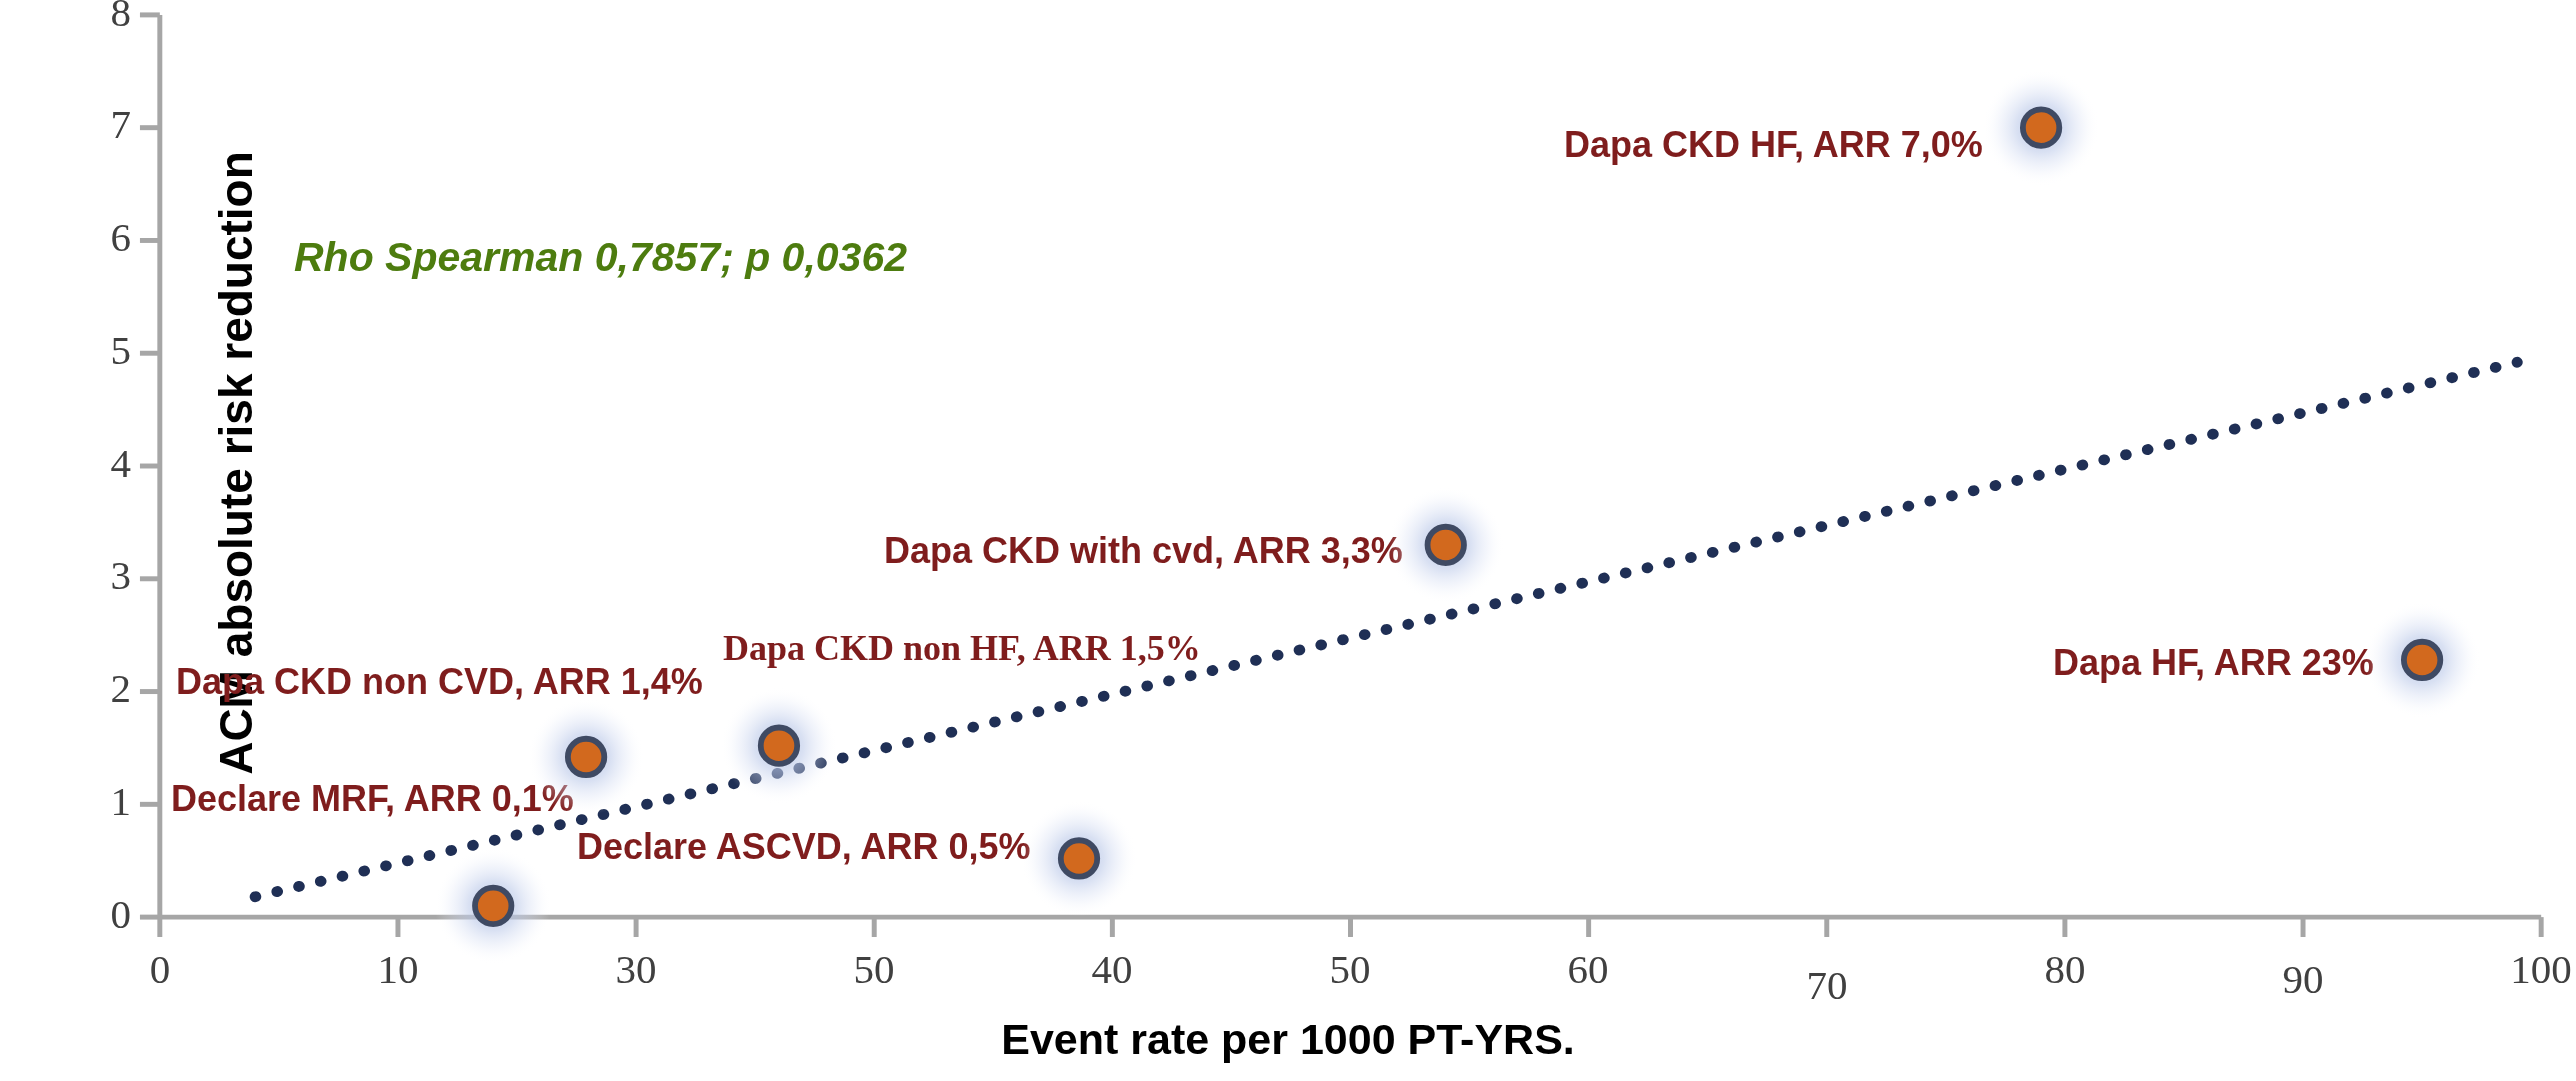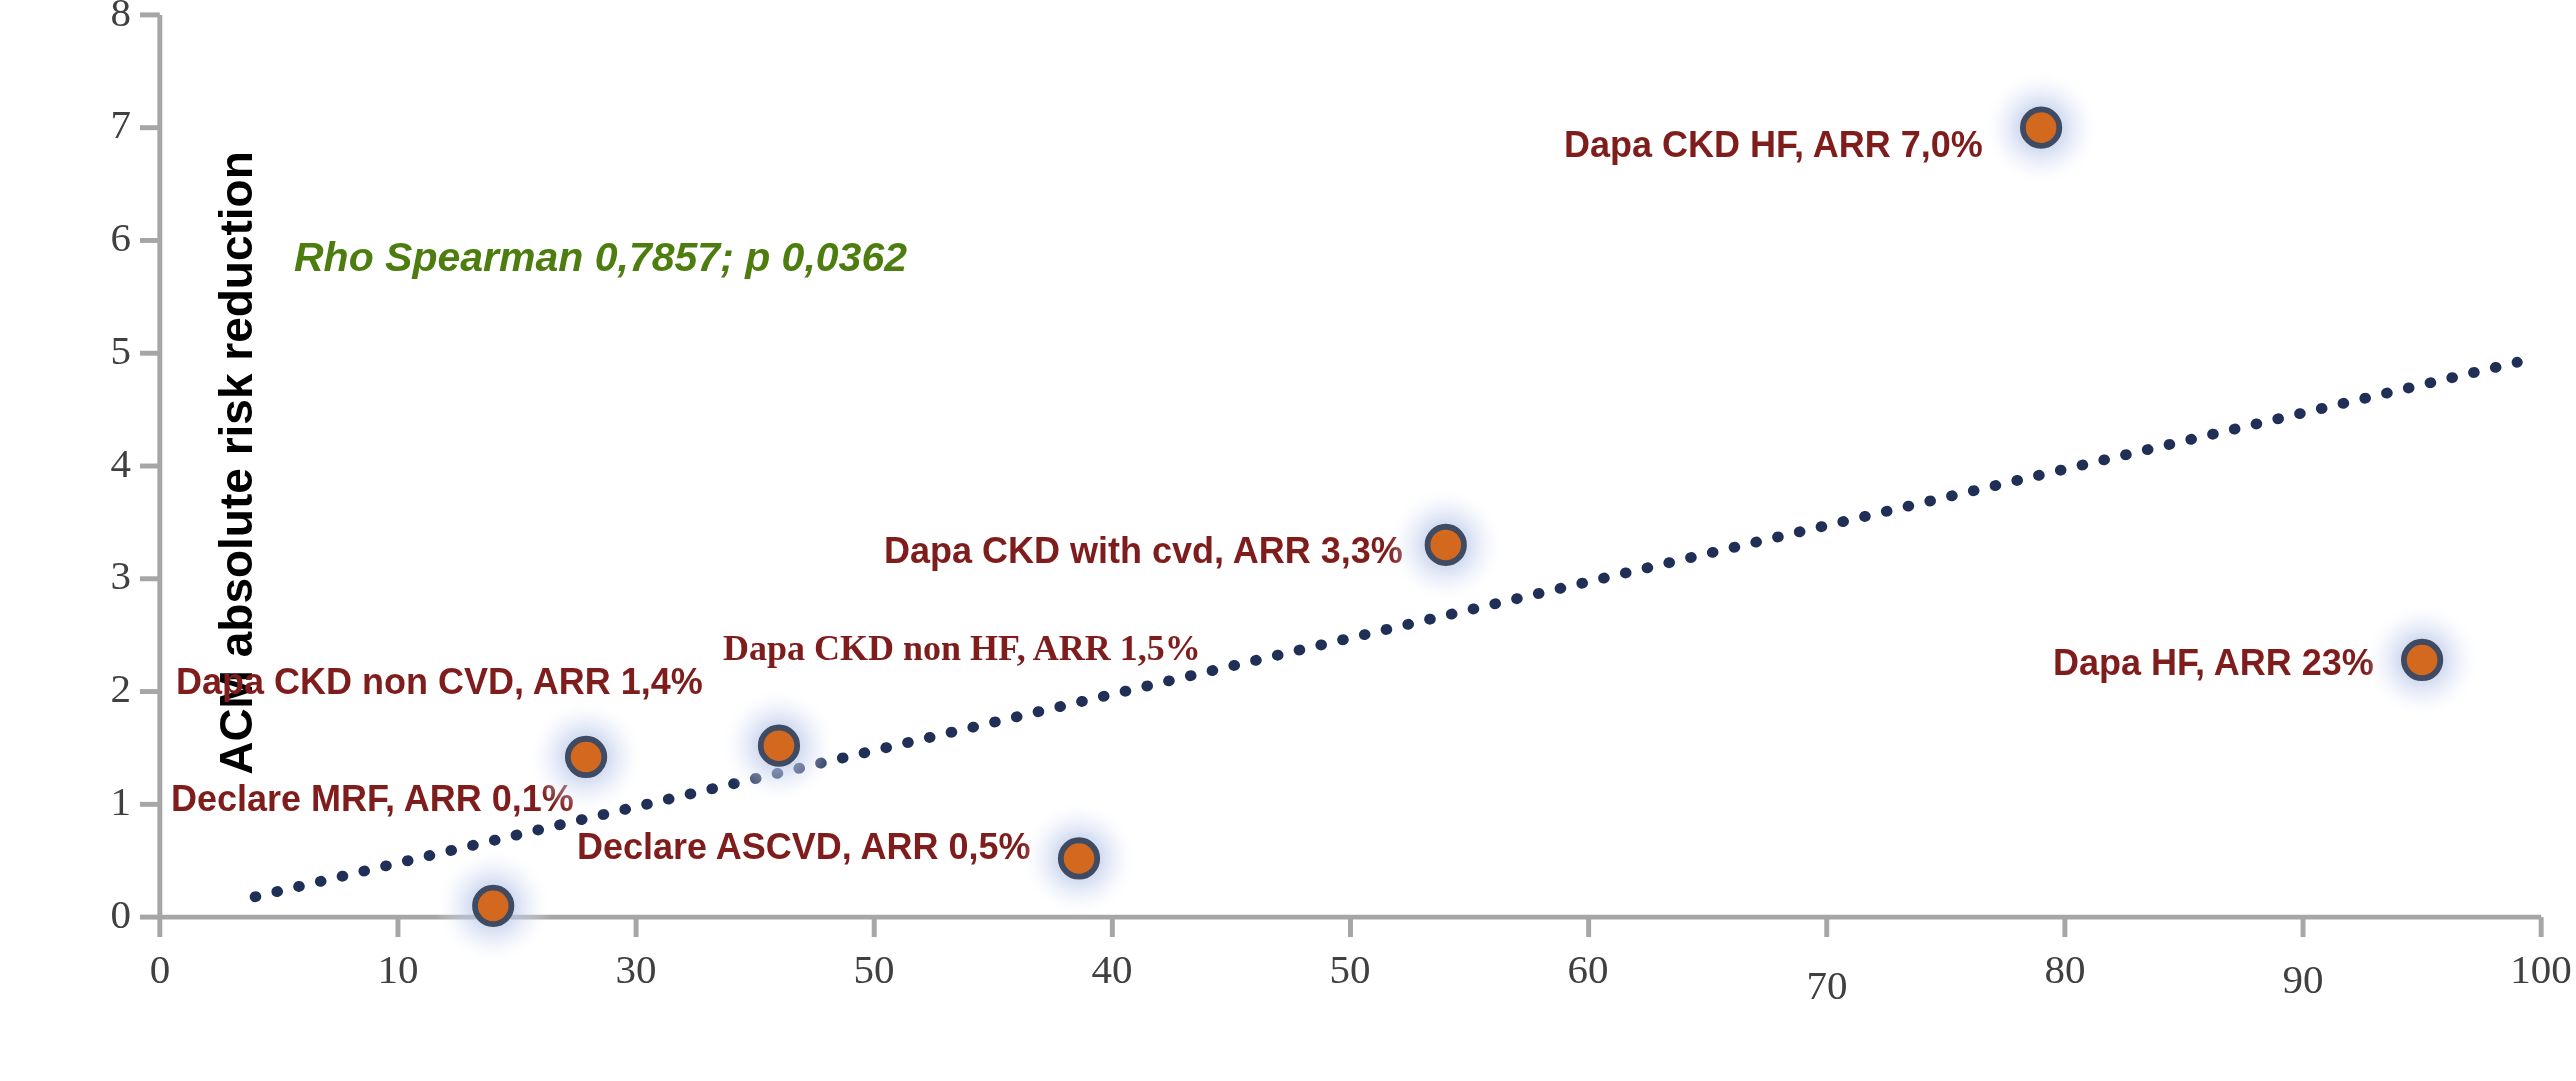--- a/index.html
+++ b/index.html
@@ -101,20 +101,21 @@
     pointer-events: none;
   }
 </style>
 </head>
 <body>
 
 <div id="chart-root">
 
   <div class="y-axis-title">ACM absolute risk reduction</div>
 
+  <div class="x-axis-title">Event rate per 1000 PT-YRS.</div>
 
   <div class="stat-annotation">Rho Spearman 0,7857; p 0,0362</div>
 
   <div id="tick-layer">
       <div class="y-tick-label" style="left: 32px; top: 890px;">0</div>
       <div class="y-tick-label" style="left: 32px; top: 777px;">1</div>
       <div class="y-tick-label" style="left: 32px; top: 664px;">2</div>
       <div class="y-tick-label" style="left: 32px; top: 551px;">3</div>
       <div class="y-tick-label" style="left: 32px; top: 439px;">4</div>
       <div class="y-tick-label" style="left: 32px; top: 326px;">5</div>

